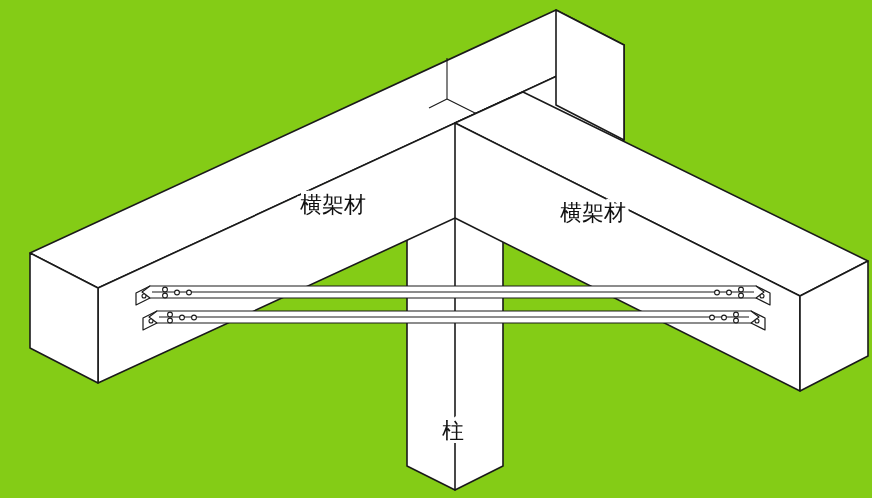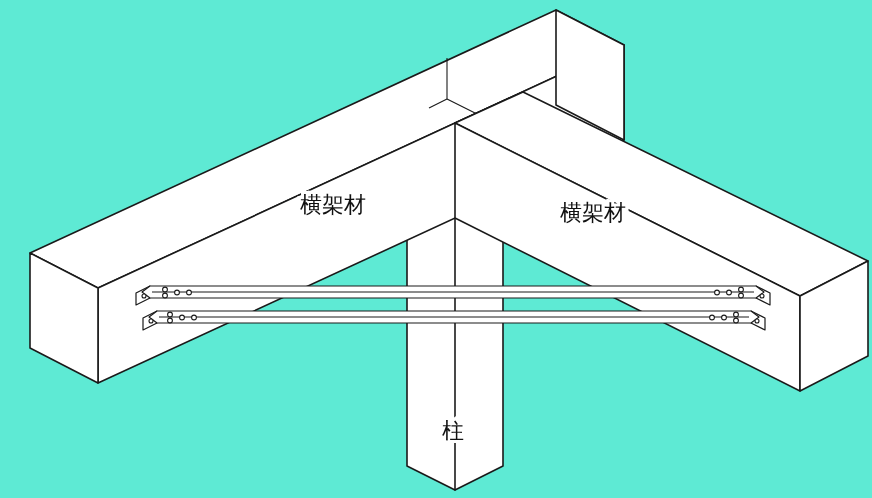--- a/index.html
+++ b/index.html
@@ -1,16 +1,16 @@
 <!DOCTYPE html>
 <html><head>
 <meta charset="utf-8">
 <style>
   html,body{margin:0;padding:0;background:#ffffff;}
-  .stage{position:relative;width:872px;height:498px;background:#5eead4;overflow:hidden;
+  .stage{position:relative;width:872px;height:498px;background:#84cc16;overflow:hidden;
          font-family:"DejaVu Sans",sans-serif;}
   svg{display:block;}
   .face{fill:#ffffff;stroke:#1a1a1a;stroke-width:1.6;stroke-linejoin:round;}
   .edge{fill:none;stroke:#1a1a1a;stroke-width:1.6;stroke-linecap:round;}
   .detail{fill:#ffffff;stroke:#1a1a1a;stroke-width:1.2;stroke-linejoin:round;}
   .dline{fill:none;stroke:#1a1a1a;stroke-width:1.1;}
   .bolt{fill:#ffffff;stroke:#1a1a1a;stroke-width:1.1;}
   .lbl{fill:#111111;font-size:22px;font-family:"DejaVu Sans",sans-serif;
        text-anchor:middle;stroke:#ffffff;stroke-width:6;paint-order:stroke;}
 </style>

